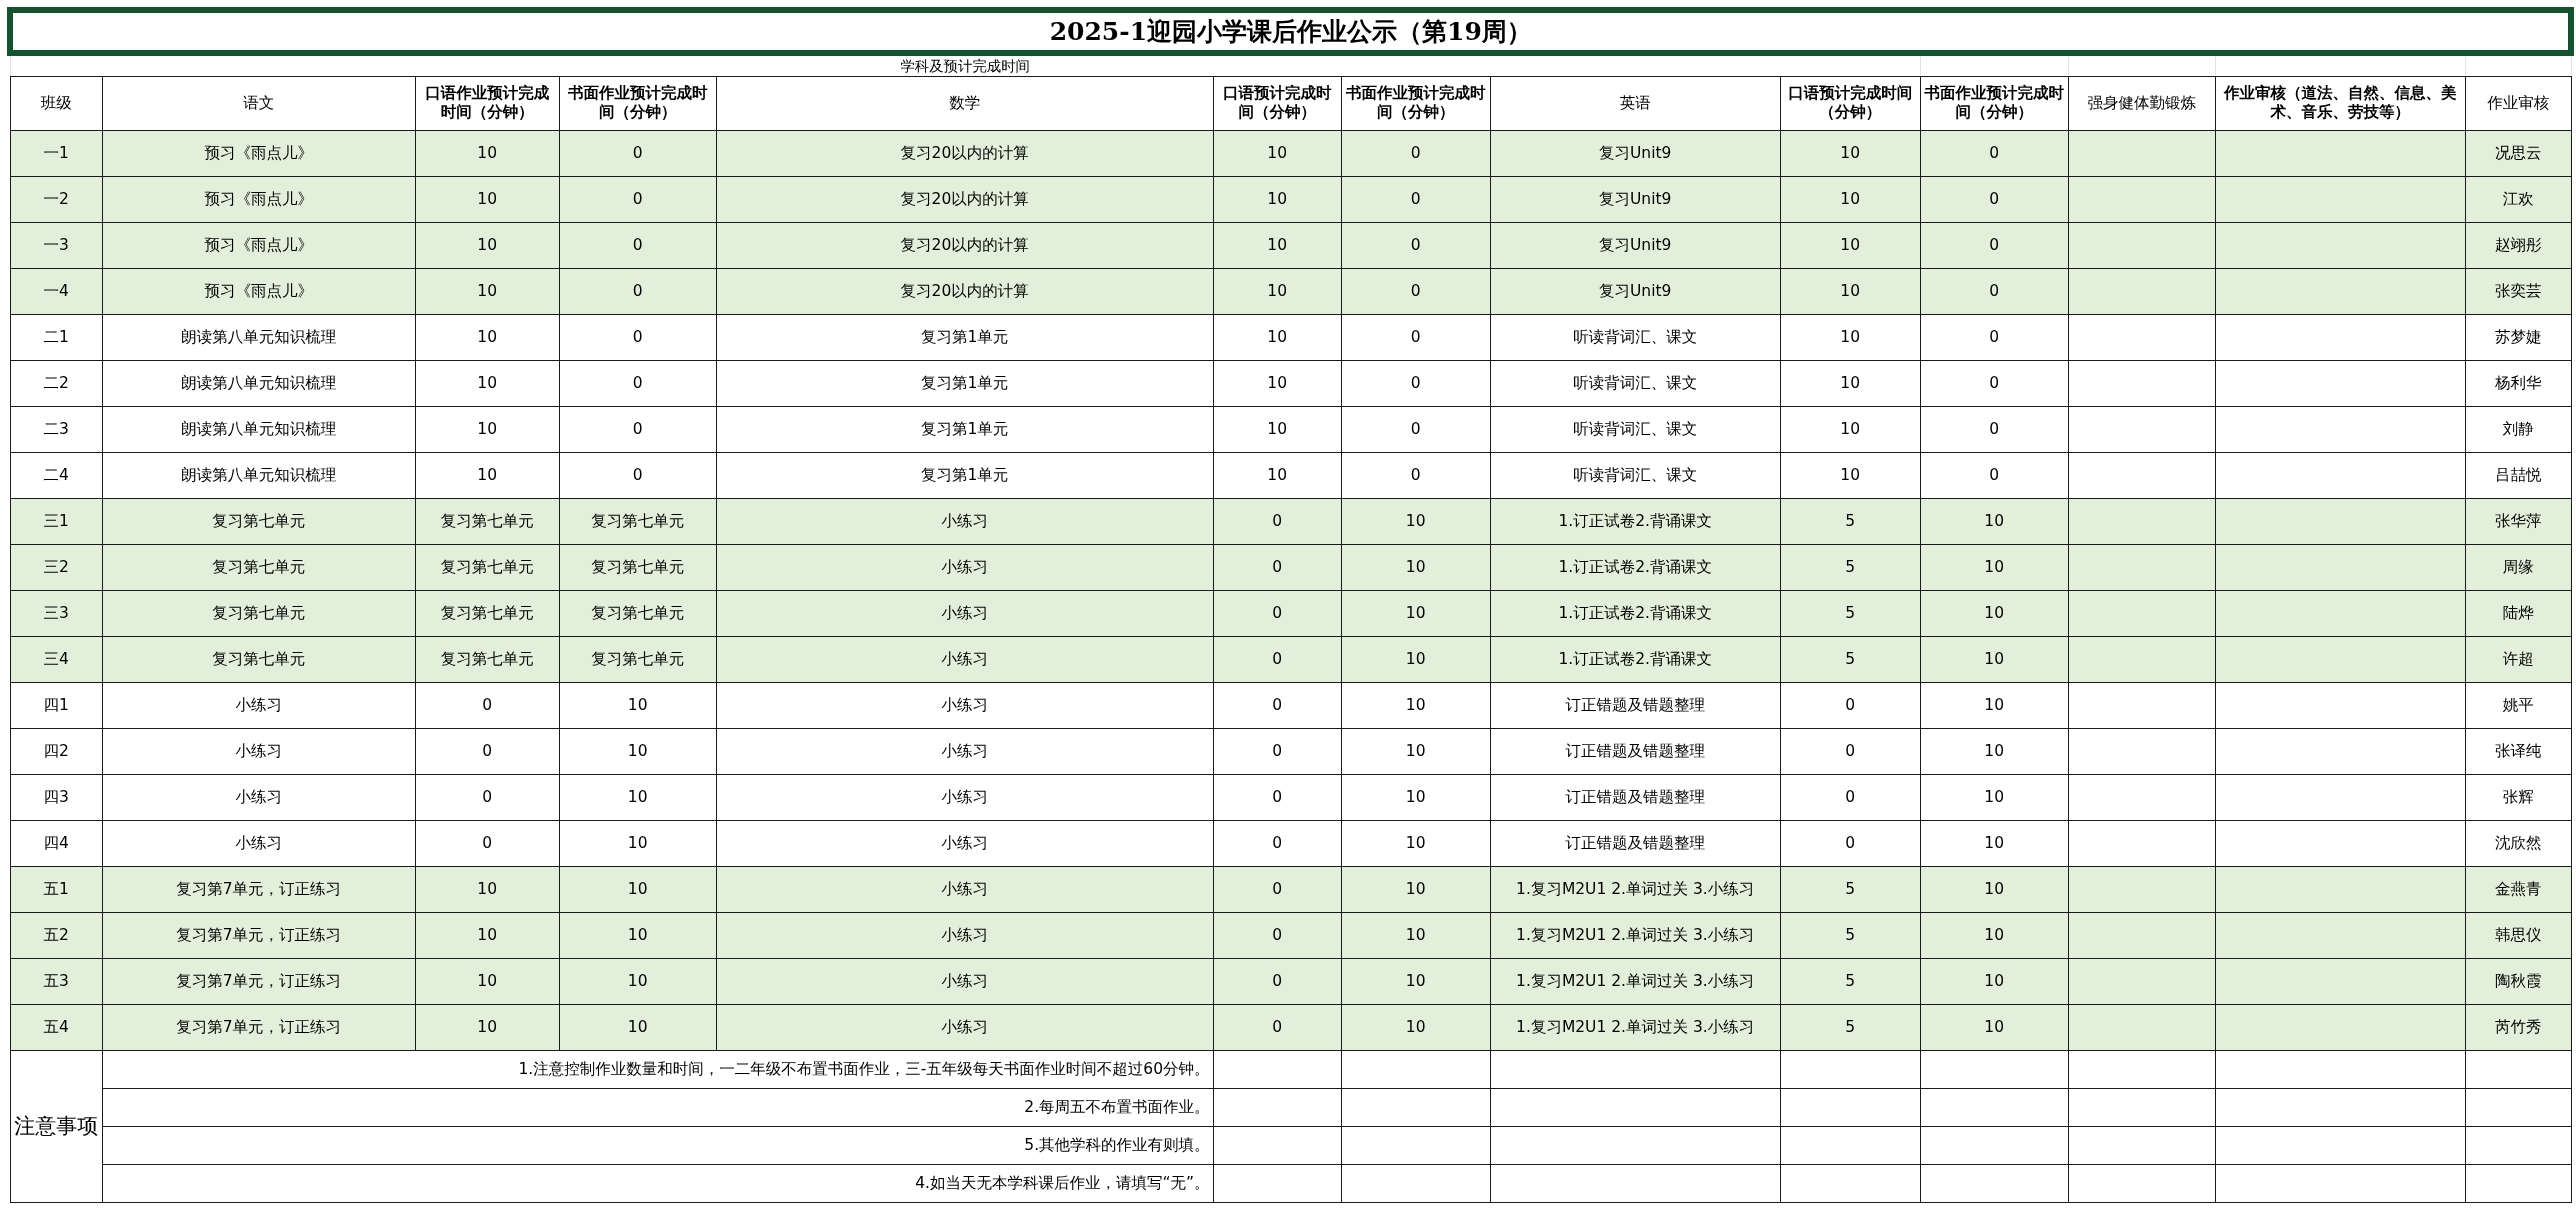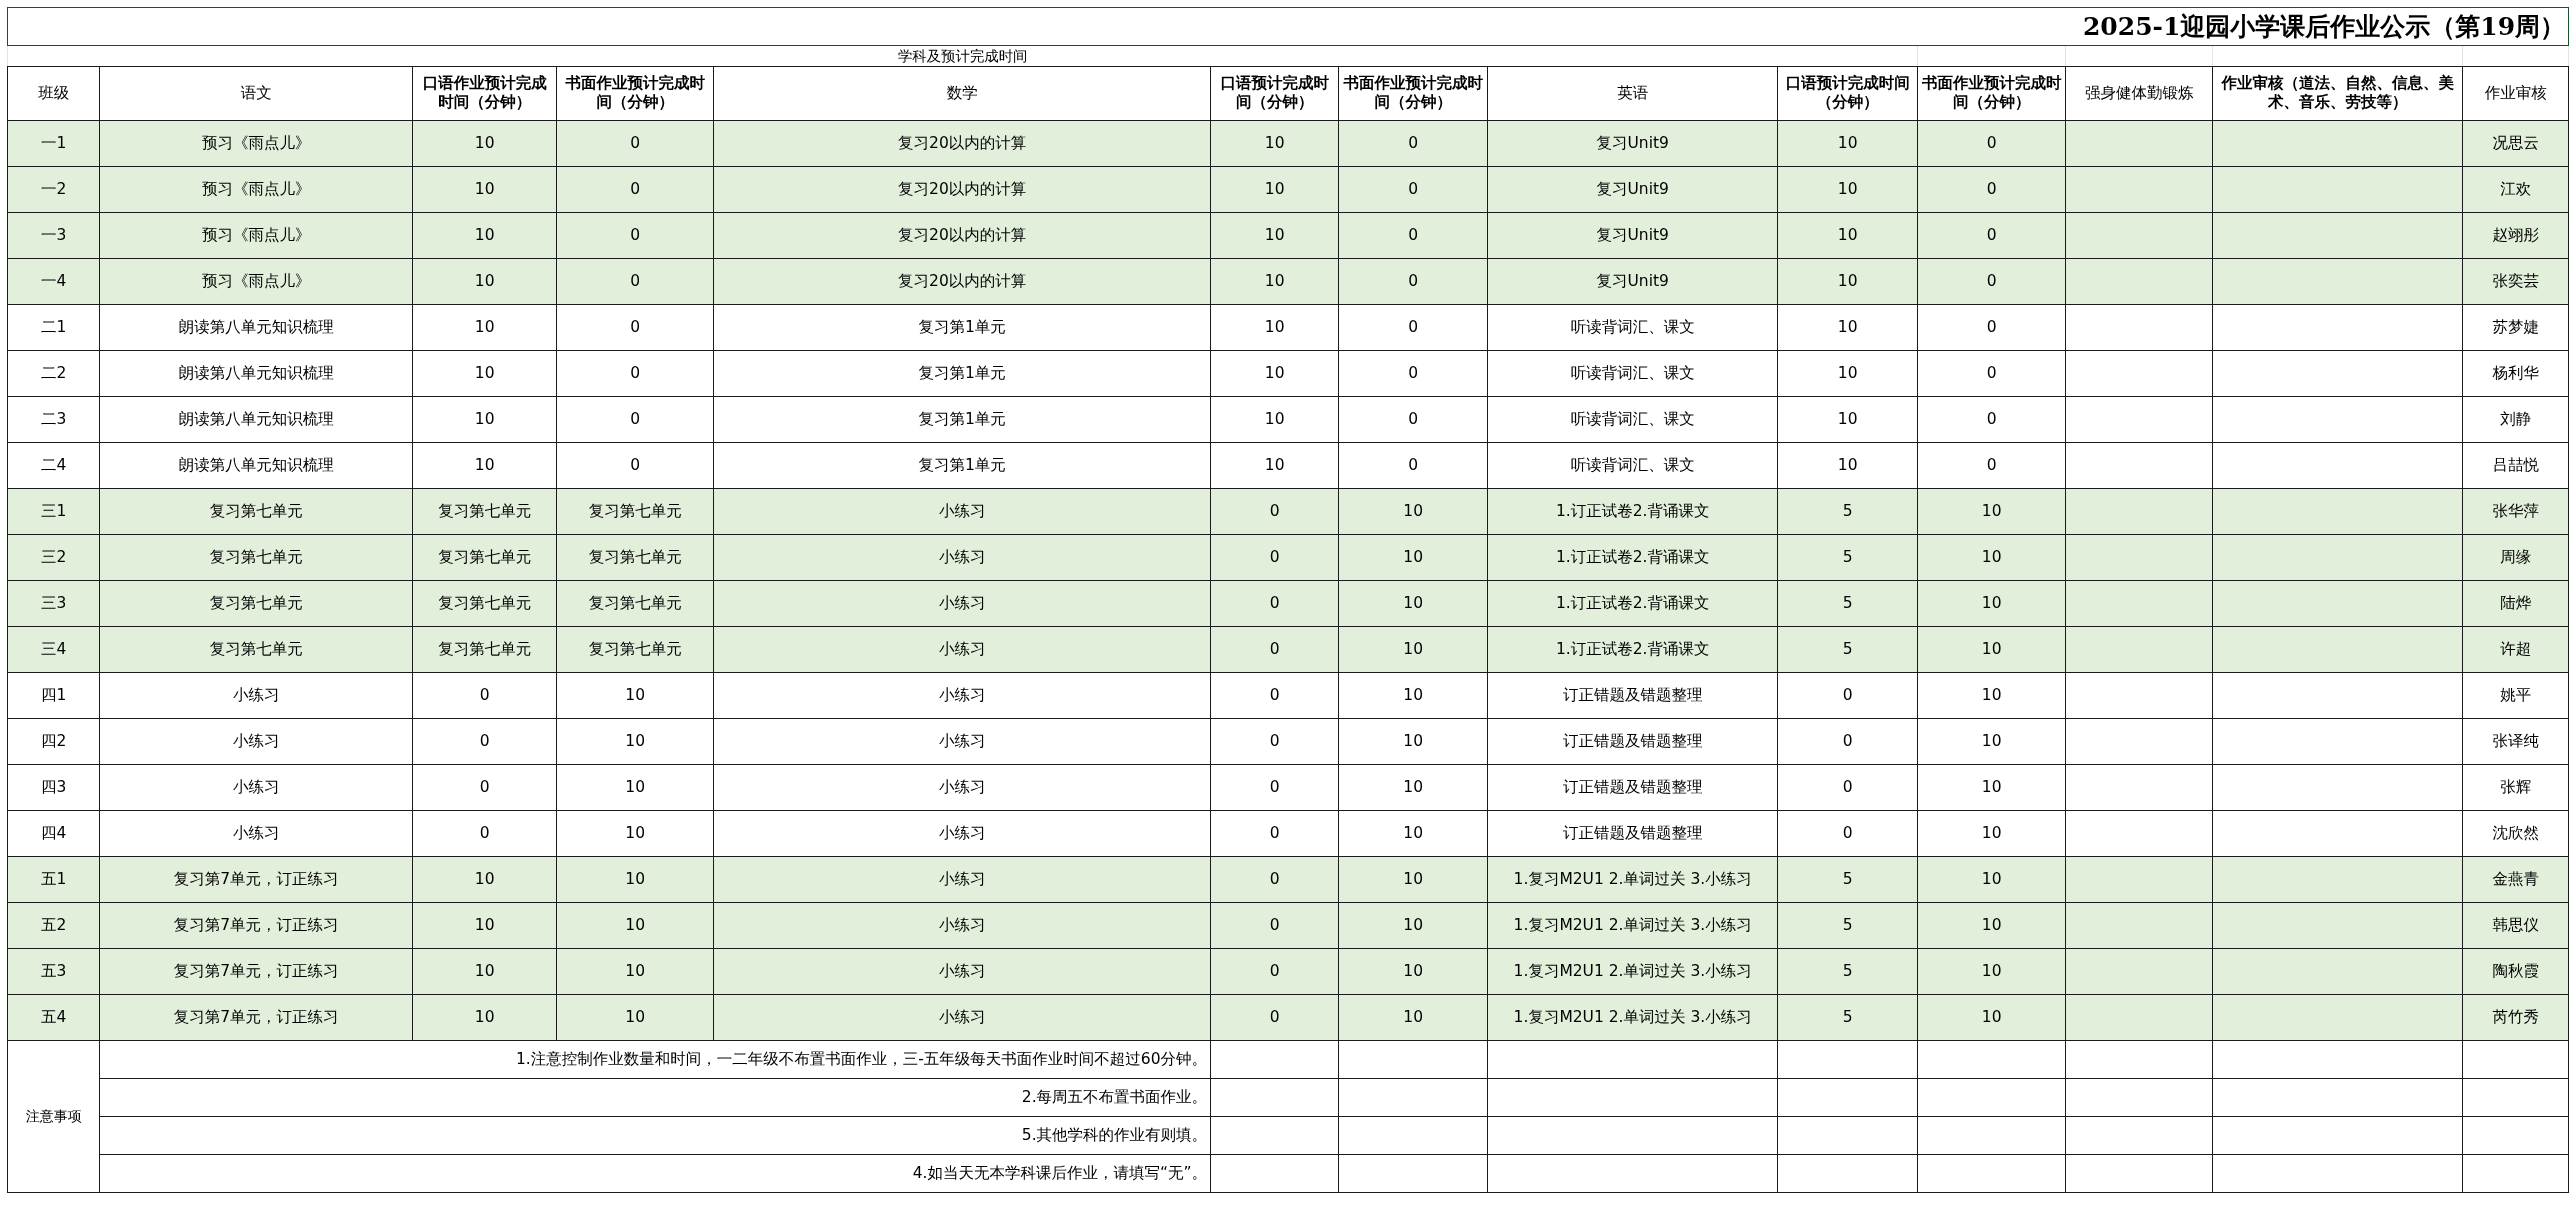--- a/index.html
+++ b/index.html
@@ -9,29 +9,29 @@
   }
   .sheet { position: absolute; left: 7.2px; top: 7.2px; width: 2562px; }
   table { border-collapse: collapse; table-layout: fixed; width: 2562px; }
   td {
     border: 1px solid #1a1a1a; text-align: center; vertical-align: middle;
     font-size: 15.5px; line-height: 1.25; padding: 0 3.1px; overflow: hidden; white-space: nowrap;
   }
   td.wrap { white-space: normal; font-weight: bold; }
   tr.title-row td {
     height: 37px; font-family: "DejaVu Serif", "Liberation Serif", serif;
-    font-size: 25px; font-weight: bold; border: 1px solid #14532d; text-align: right;
+    font-size: 25px; font-weight: bold; border: 6px solid #14532d;
   }
   tr.subject-row td { height: 19.6px; font-size: 14.4px; border: 1px solid #e2e2e2; border-bottom: 1.5px solid #1a1a1a; margin-top: 16px; }
   tr.header-row td { height: 53px; font-size: 15.5px; }
   tr.data-row td { height: 45px; }
   tr.data-row.green td { background: #e2efda; }
   tr.note-row td { height: 37px; }
   td.note-text { text-align: right; padding-left: 3.1px; }
-  td.note-label { font-size: 14px; }
+  td.note-label { font-size: 21px; }
   tr.data-row td, tr.note-row td { border-top: 1.5px solid #1a1a1a; }
 </style>
 </head>
 <body>
 
 <div class="sheet">
   <table>
     <colgroup>
       <col style="width:92px">
         <col style="width:313px">

